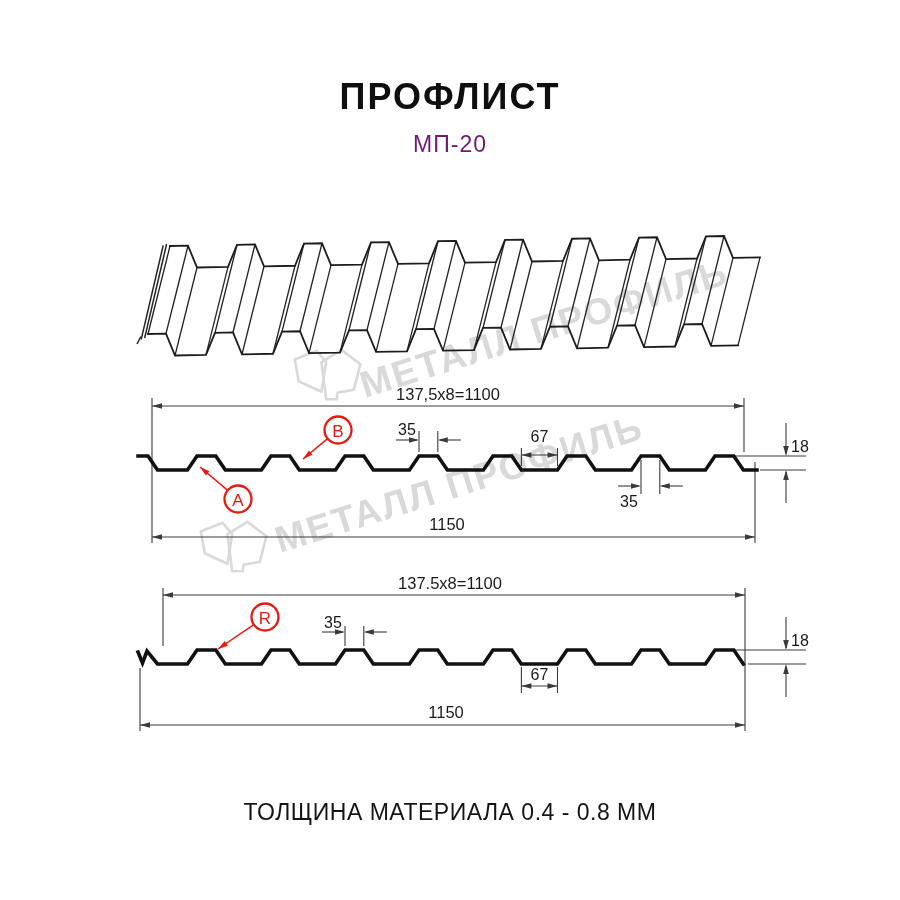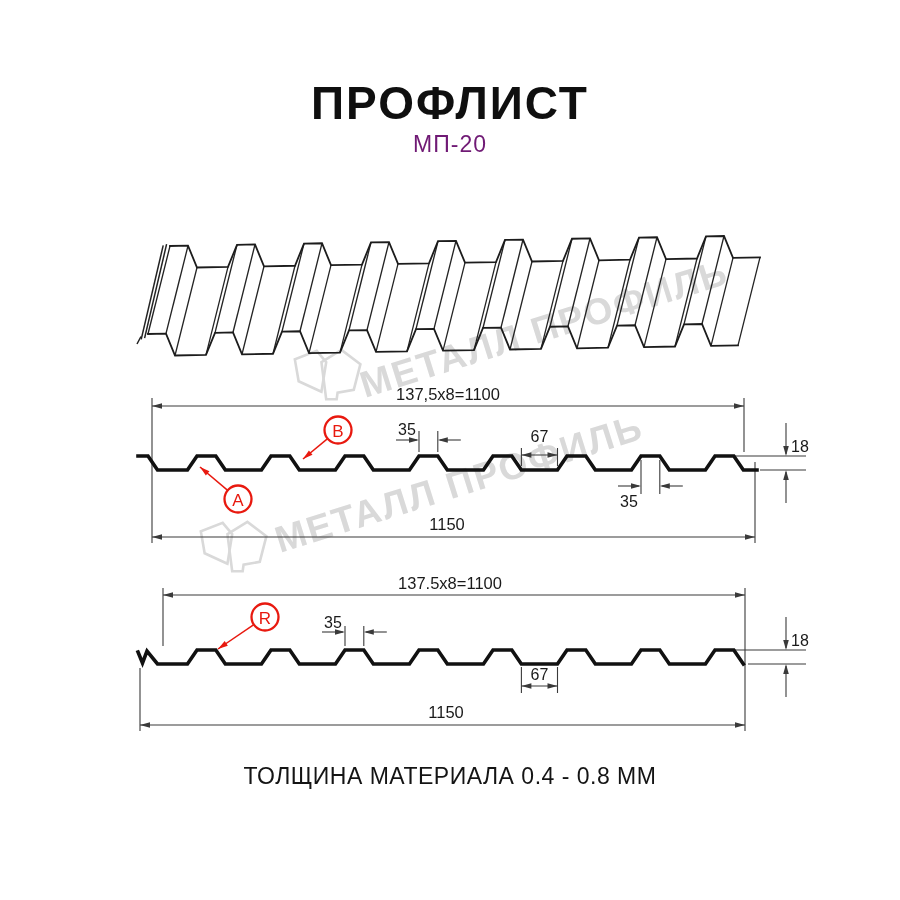--- a/index.html
+++ b/index.html
@@ -1,22 +1,22 @@
 <!DOCTYPE html>
 <html><head>
 <meta charset="utf-8">
 <style>
   html,body{margin:0;padding:0;background:#fff;}
   #page{position:relative;width:900px;height:900px;background:#ffffff;overflow:hidden;
         font-family:"Liberation Sans",sans-serif;}
   .title{position:absolute;left:0;top:76px;width:900px;text-align:center;
-         font-size:46px;font-weight:bold;letter-spacing:2px;color:#0f0f0f;}
+         font-size:36px;font-weight:bold;letter-spacing:2px;color:#0f0f0f;}
   .subtitle{position:absolute;left:0;top:131px;width:900px;text-align:center;
          font-size:23px;font-weight:normal;letter-spacing:1px;color:#701a75;}
-  .footer{position:absolute;left:0;top:763px;width:900px;text-align:center;
+  .footer{position:absolute;left:0;top:799px;width:900px;text-align:center;
          font-size:23px;font-weight:normal;letter-spacing:.5px;color:#141414;}
   svg{position:absolute;left:0;top:0;}
 </style>
 </head>
 <body>
 
 <div id="page">
   <svg id="cv" width="900" height="900" viewBox="0 0 900 900">
       <g>
         <g transform="translate(292,348) scale(0.95)">

